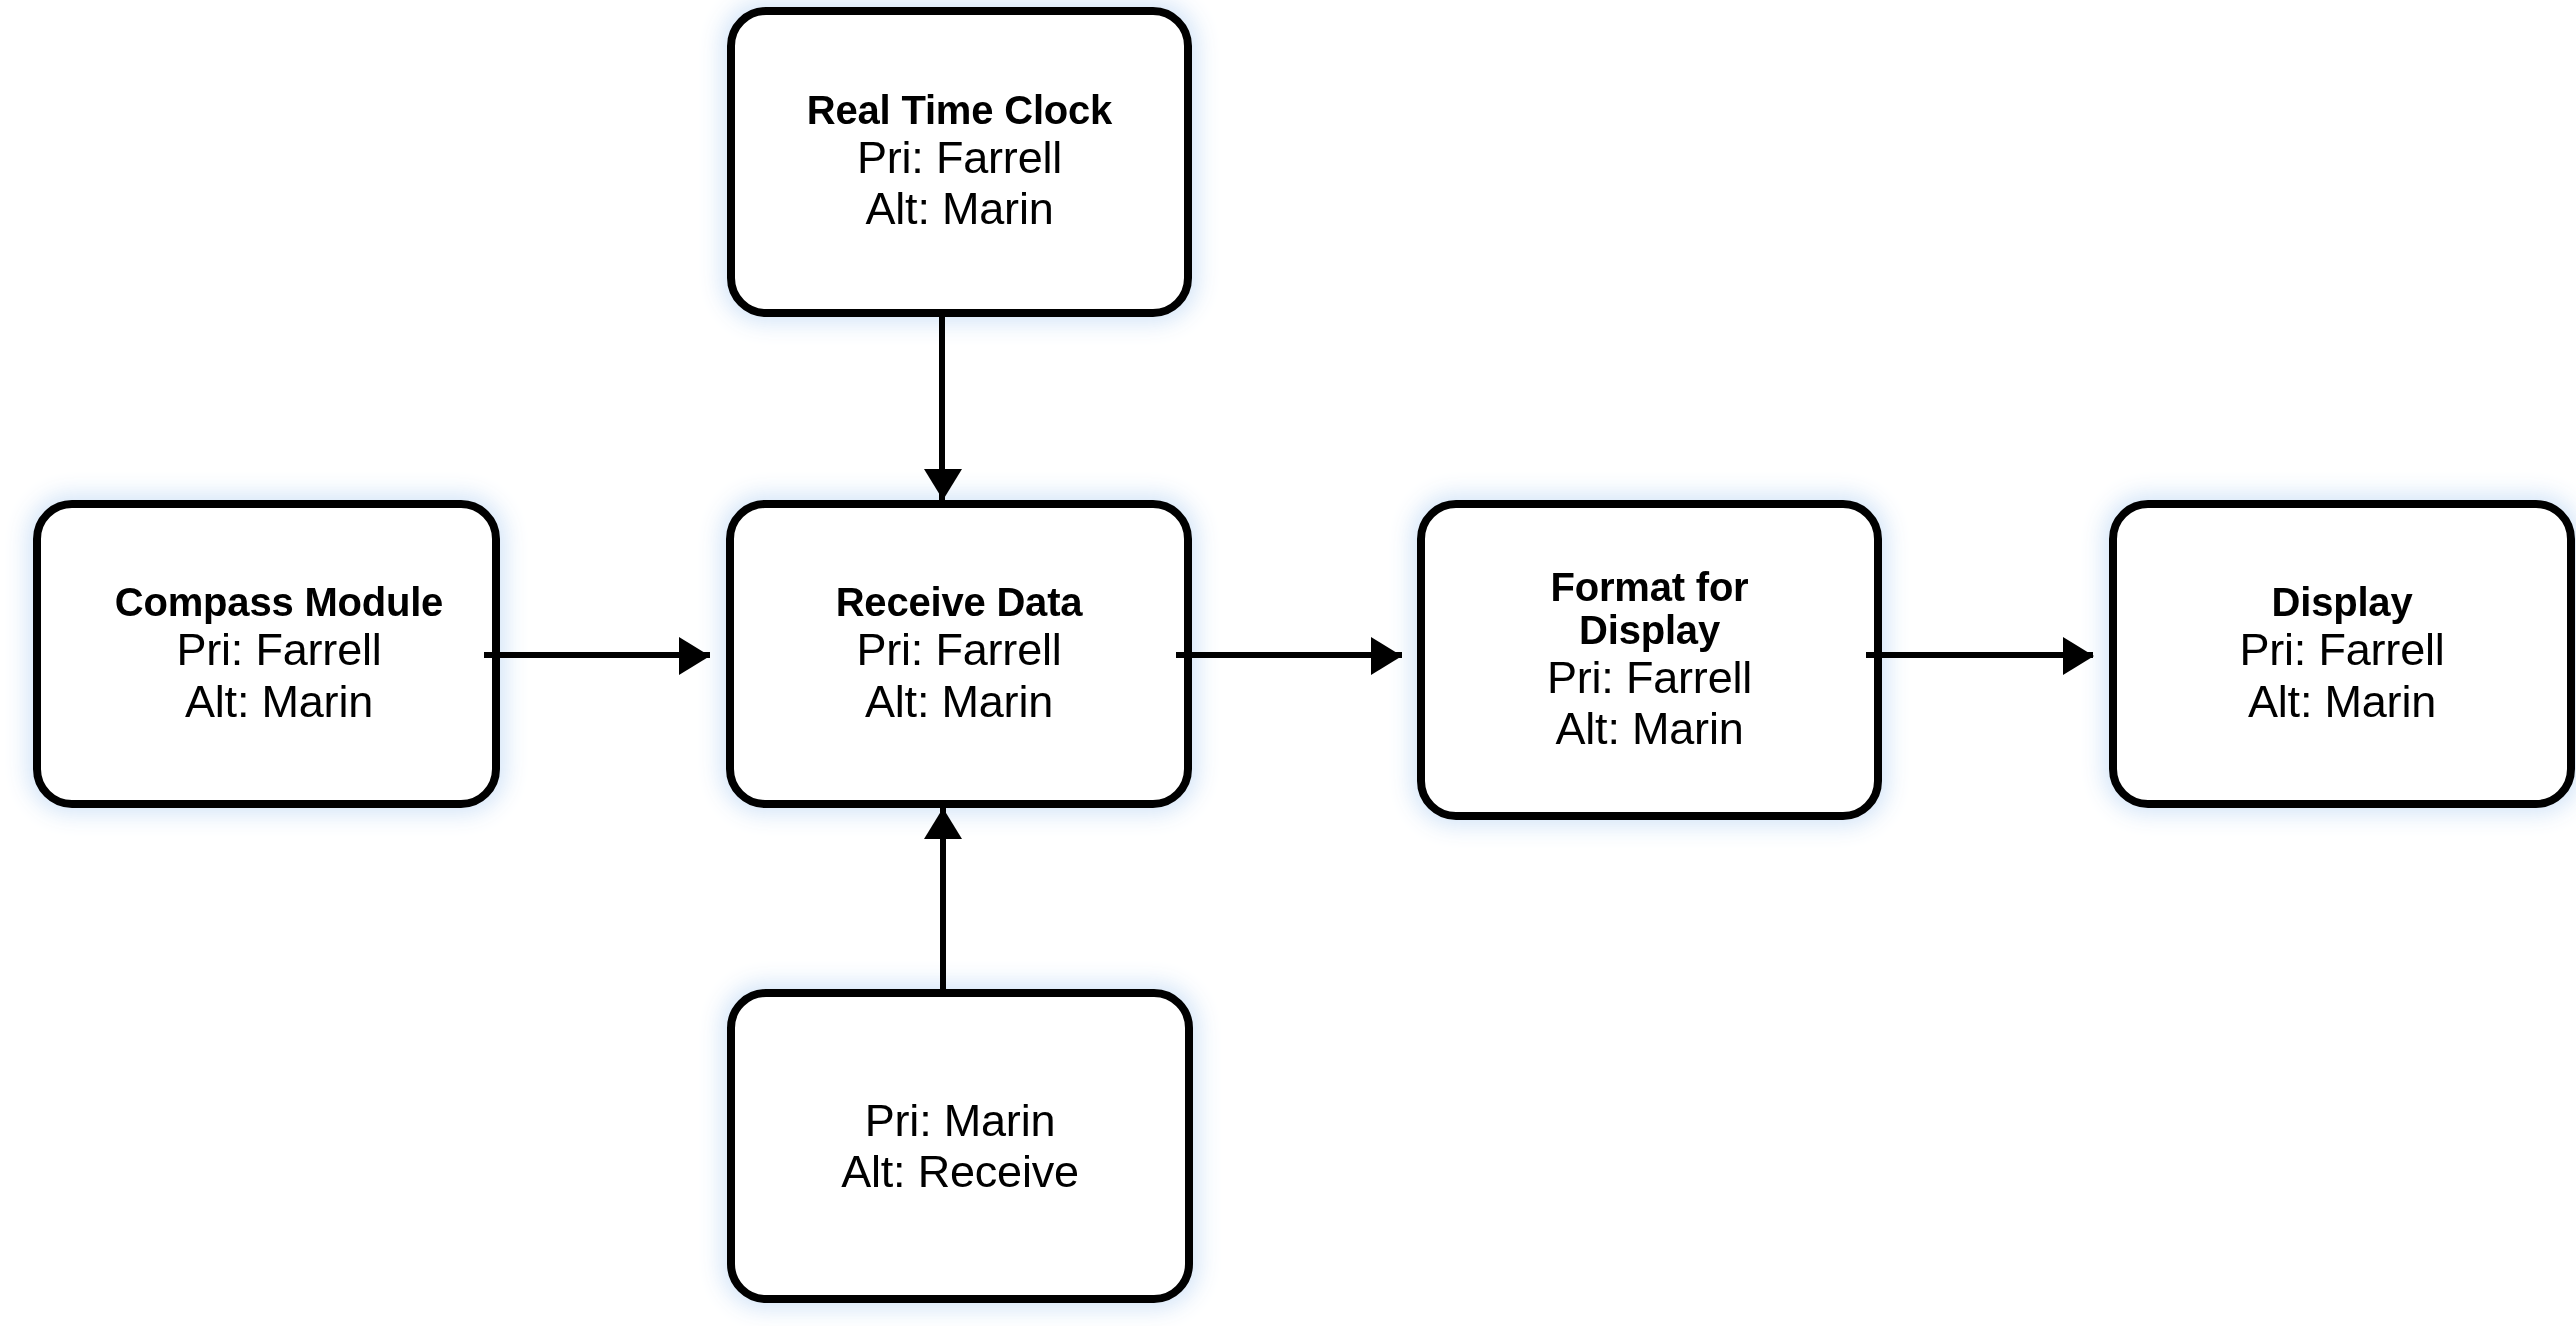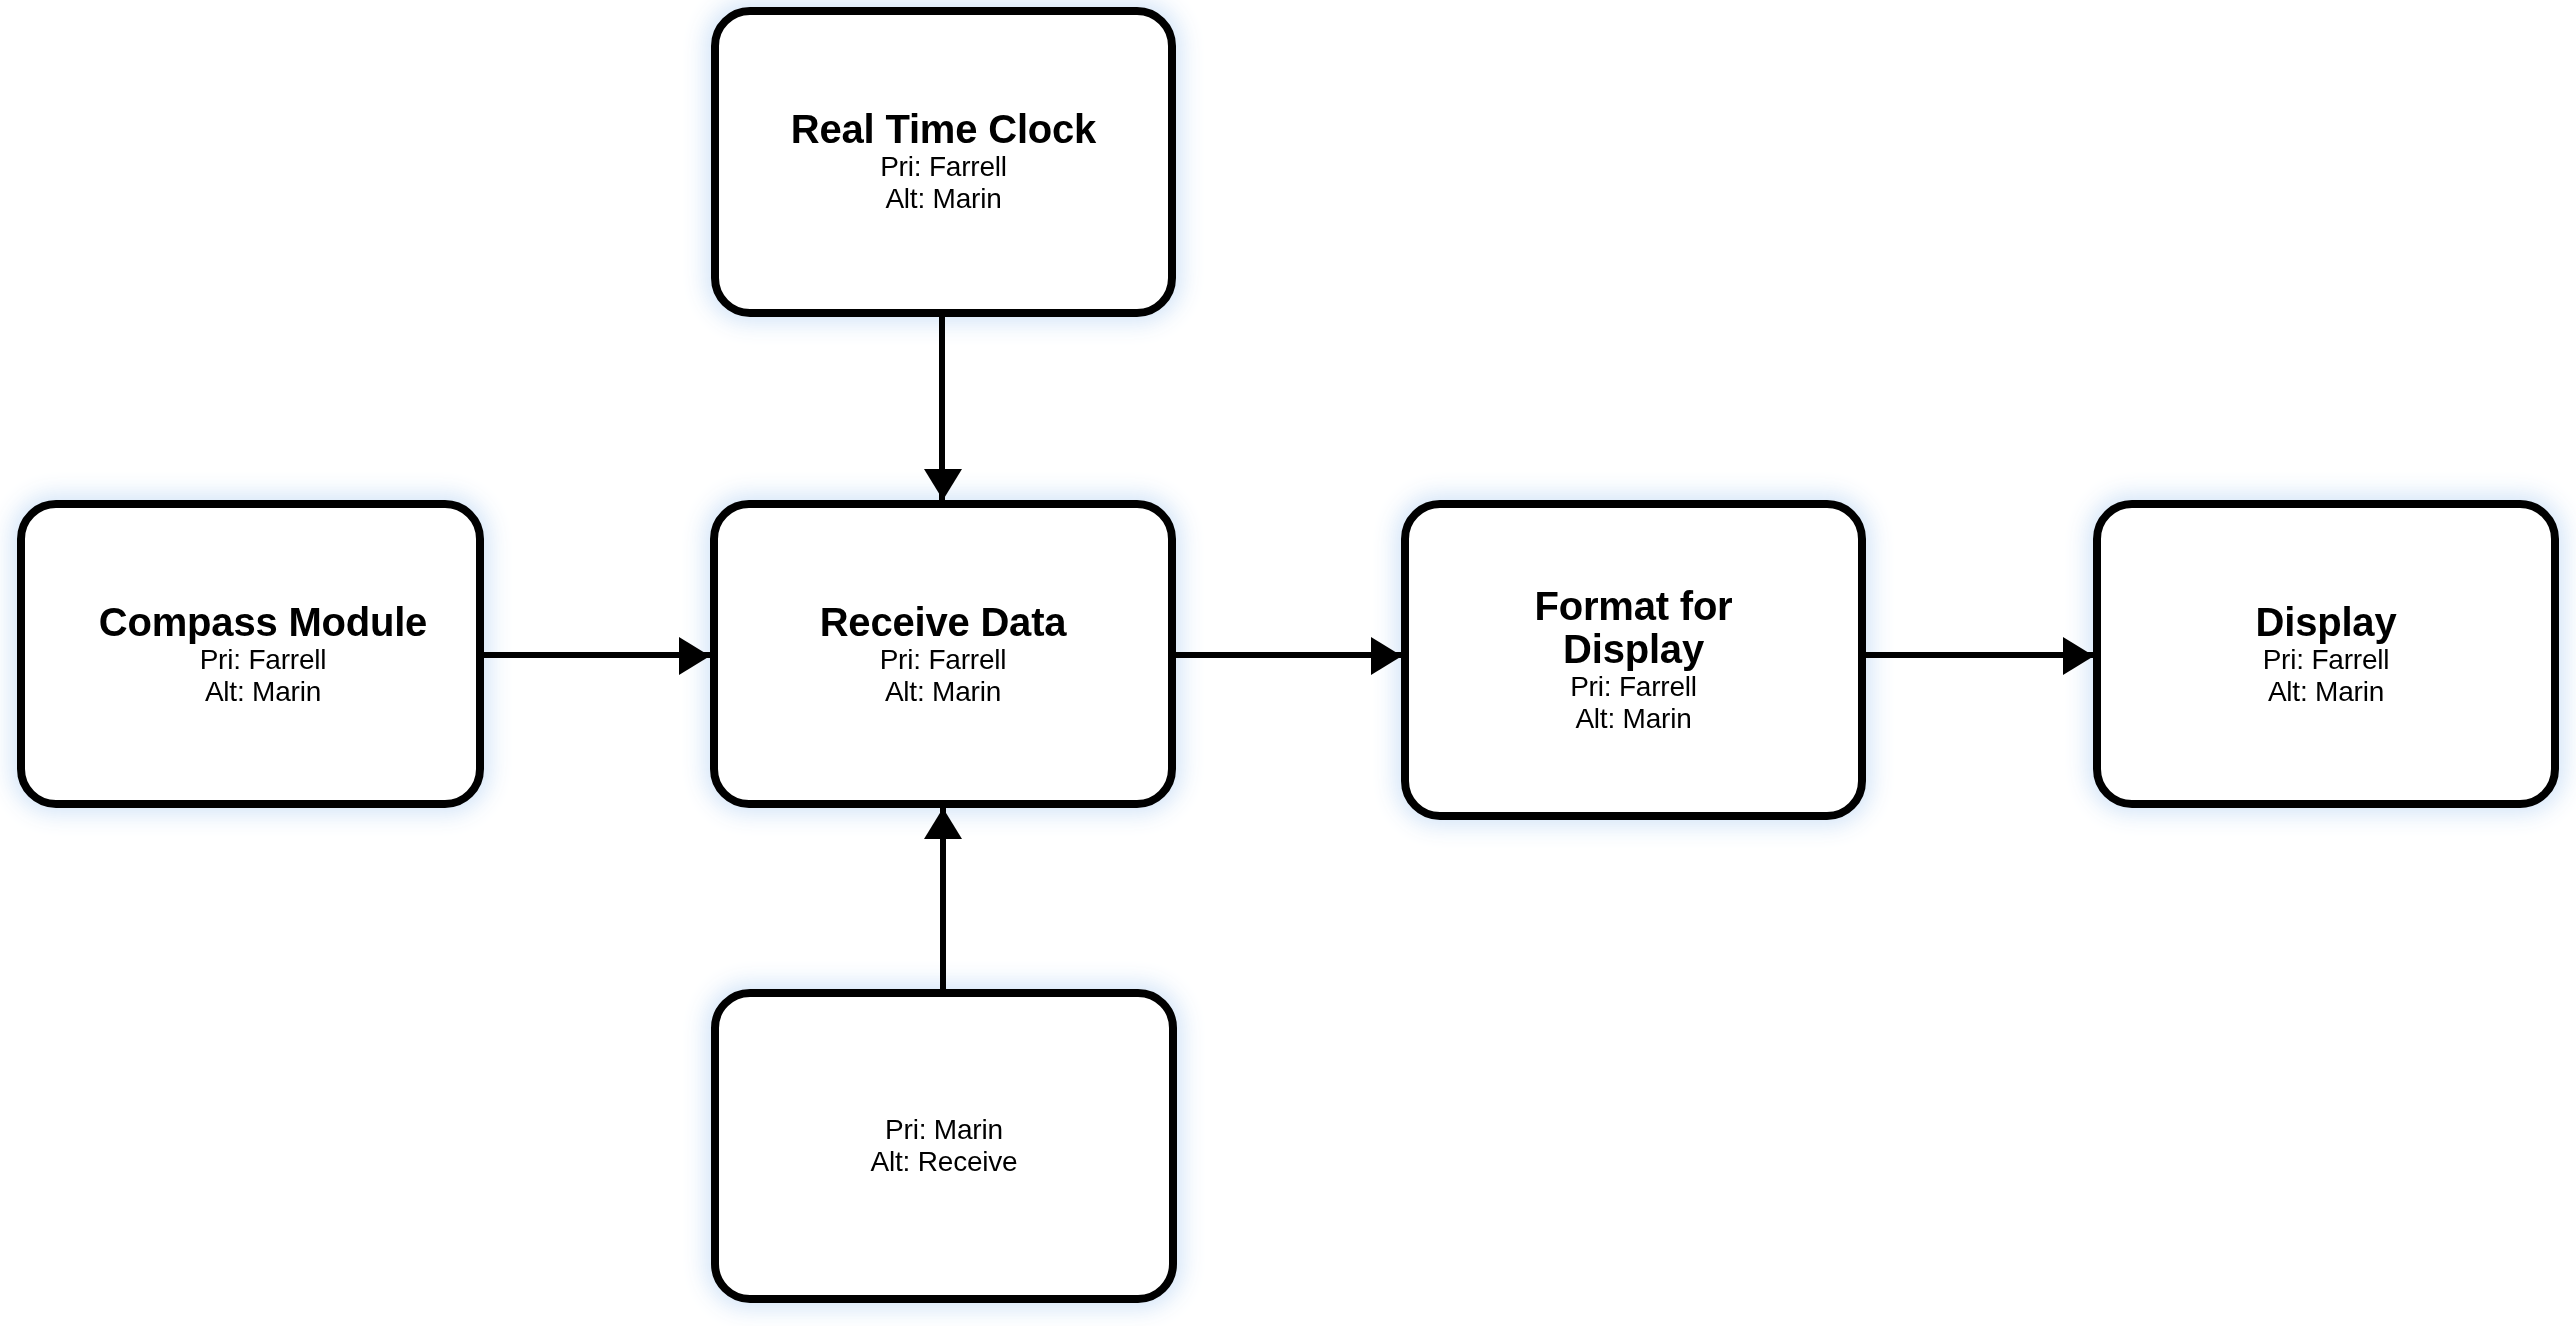--- a/index.html
+++ b/index.html
@@ -23,30 +23,31 @@
     background: #ffffff;
     border: 8.5px solid #000000;
     border-radius: 39px;
     display: flex;
     flex-direction: column;
     align-items: center;
     justify-content: center;
     text-align: center;
     color: #000000;
     box-shadow: 0 0 22px 5.1px rgba(210, 228, 248, 0.95);
+    margin-left: 16px;
   }
   .node-title {
     font-size: 40px;
     font-weight: bold;
     line-height: 1.08;
     letter-spacing: -0.2px;
     white-space: pre-line;
   }
   .node-line {
-    font-size: 28px;
+    font-size: 45px;
     font-weight: normal;
     line-height: 1.14;
     letter-spacing: -0.2px;
   }
 
   
   #node-real-time-clock      { left: 711px;  top: 6.8px;    width: 465px; height: 310px; }
   #node-compass-module       { left: 17px;   top: 500px;  width: 467px; height: 308px; padding-left: 25px; }
   #node-receive-data         { left: 710px;  top: 500px;  width: 466px; height: 308px; }
   #node-format-for-display   { left: 1401px; top: 500px;  width: 465px; height: 320px; }

